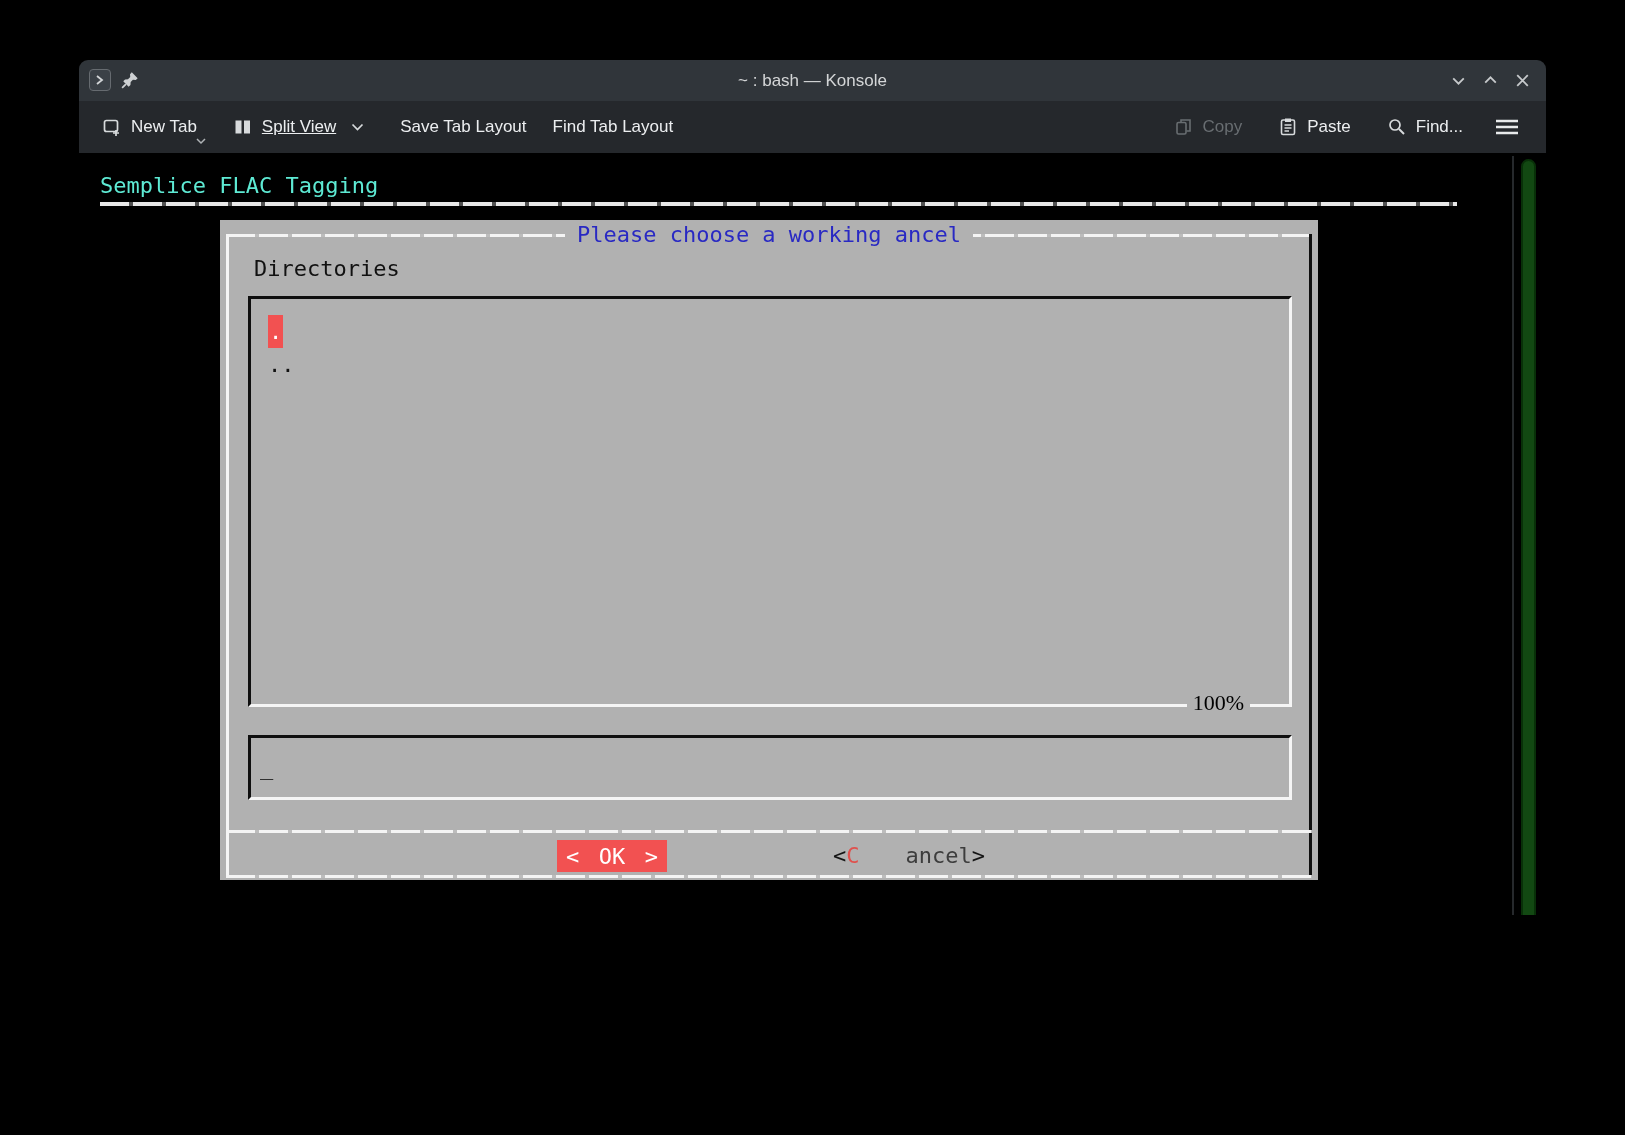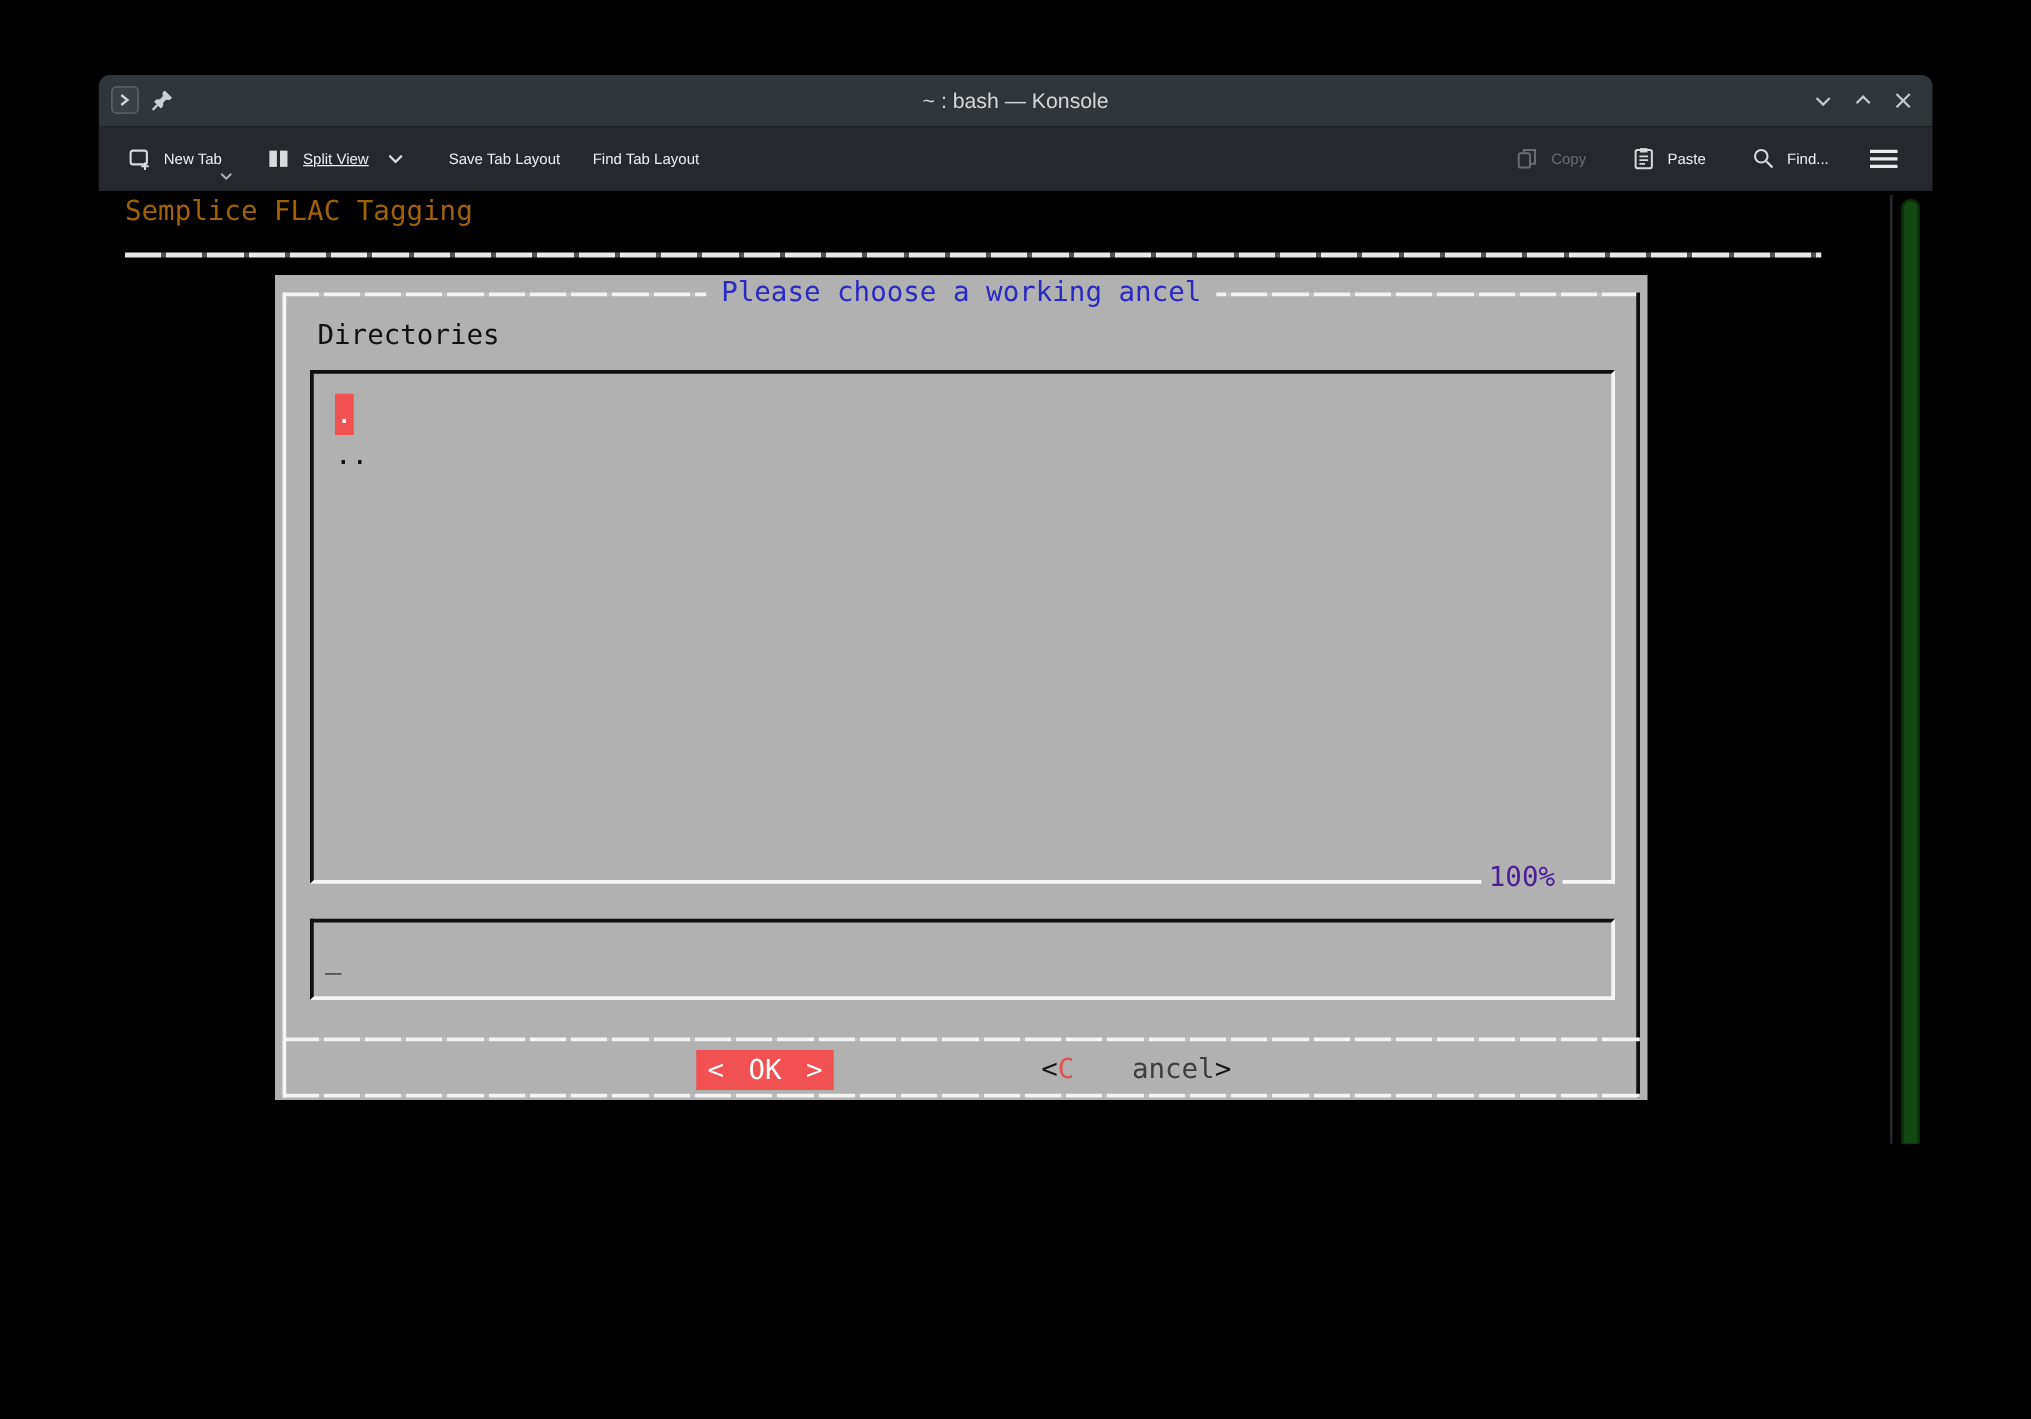--- a/index.html
+++ b/index.html
@@ -10,51 +10,51 @@
 
   
   .titlebar { position:absolute; left:0; top:0; right:0; height:41px; background:#30353a; border-radius:9px 9px 0 0; }
   .app-icon { position:absolute; left:10px; top:9px; width:22px; height:22px; background:#3b4147; border:1px solid #666b70; border-radius:4px; display:flex; align-items:center; justify-content:center; }
   .pin-wrap { position:absolute; left:42px; top:11px; width:18px; height:18px; }
   .tb-title { position:absolute; left:0; right:0; top:0; height:41px; line-height:41px; text-align:center; color:#d4d6d7; font-size:17px; }
   .win-controls { position:absolute; right:14px; top:0; height:41px; display:flex; align-items:center; gap:13px; }
   .win-btn { width:19px; height:19px; display:flex; align-items:center; justify-content:center; }
 
   
-  .toolbar { position:absolute; left:0; top:41px; right:0; height:52px; background:#25282c; display:flex; align-items:center; color:#eceef0; font-size:12px; }
+  .toolbar { position:absolute; left:0; top:41px; right:0; height:52px; background:#25282c; display:flex; align-items:center; color:#eceef0; font-size:17px; }
   .tb-left { display:flex; align-items:center; padding-left:12px; }
   .tb-item { display:flex; align-items:center; gap:9px; padding:6px 11px; position:relative; cursor:default; }
   .tb-right { margin-left:auto; display:flex; align-items:center; padding-right:16px; }
   .disabled { color:#686d71; }
   .mini-chevron { position:absolute; right:2px; bottom:-2px; }
 
   
   .term { position:absolute; left:0; top:93px; width:1467px; height:850px; background:#000; }
   .mono { font-family:"DejaVu Sans Mono", monospace; font-size:22px; }
-  .term-header { position:absolute; left:21px; top:0; color:#a16207; line-height:33px; }
+  .term-header { position:absolute; left:21px; top:16px; color:#5eead4; line-height:33px; }
   .term-underline { position:absolute; left:21px; top:49px; width:1357px; height:4px;
     background:repeating-linear-gradient(90deg,#e8e8e8 0 29px, rgba(232,232,232,.35) 29px 33px); }
   .scroll-sep { position:absolute; left:1433px; top:3px; bottom:3px; width:2px; background:#26292c; }
   .scrollbar { position:absolute; left:1442px; top:6px; width:15px; height:841px; background:#124812; border:2px solid #083008; border-radius:9px; }
 
   
   .dialog { position:absolute; left:141px; top:67px; width:1098px; height:660px; background:#b1b1b1; color:#111; }
   .hline-light { background:repeating-linear-gradient(90deg,#f4f4f4 0 29px,#bdbdbd 29px 33px); }
   .d-top    { position:absolute; left:6px; right:6px; top:14px; height:3px; }
   .d-bottom { position:absolute; left:6px; right:6px; bottom:2px; height:3px; }
   .d-left   { position:absolute; left:6px; top:14px; bottom:2px; width:3px; background:#f5f5f5; }
   .d-right  { position:absolute; right:6px; top:14px; bottom:2px; width:3px; background:#0f0f0f; }
   .d-title  { position:absolute; left:0; right:0; top:2px; text-align:center; line-height:26px; }
   .d-title span { background:#b1b1b1; padding:0 12px; color:#2929c3; }
   .d-dirlabel { position:absolute; left:34px; top:36px; line-height:26px; }
   .d-list { position:absolute; left:28px; top:76px; width:1044px; height:411px; padding:16px 0 0 17px;
     border-top:3px solid #0f0f0f; border-left:3px solid #0f0f0f; border-bottom:3px solid #f5f5f5; border-right:3px solid #f5f5f5; }
   .list-row { height:33px; line-height:33px; }
   .sel-cell { display:inline-block; width:15px; height:33px; background:#f25151; color:#fff; text-align:center; }
-  .d-pct { position:absolute; top:470px; right:68px; background:#b1b1b1; padding:0 6px; color:#4c1d95; line-height:26px; }
+  .d-pct { position:absolute; top:470px; right:68px; background:#b1b1b1; padding:0 6px; color:#000000; line-height:26px;font-family:Liberation Serif, serif; }
   .d-input { position:absolute; left:28px; top:515px; width:1044px; height:65px; display:flex; align-items:center; padding-left:9px; overflow:hidden; white-space:pre;
     border-top:3px solid #0f0f0f; border-left:3px solid #0f0f0f; border-bottom:3px solid #f5f5f5; border-right:3px solid #f5f5f5; }
   .d-sep { position:absolute; left:6px; right:6px; top:610px; height:3px; }
   .btn-ok { position:absolute; left:337px; top:620px; width:110px; height:32px; background:#f25151; color:#fff;
     display:flex; align-items:center; justify-content:space-between; padding:0 9px; cursor:default; }
   .btn-cancel { position:absolute; left:613px; top:620px; height:32px; line-height:32px; cursor:default; }
   .c-bracket { color:#141414; }
   .c-initial { color:#e0504c; }
   .c-rest { color:#3d3d3d;margin-left:46px; }
 

